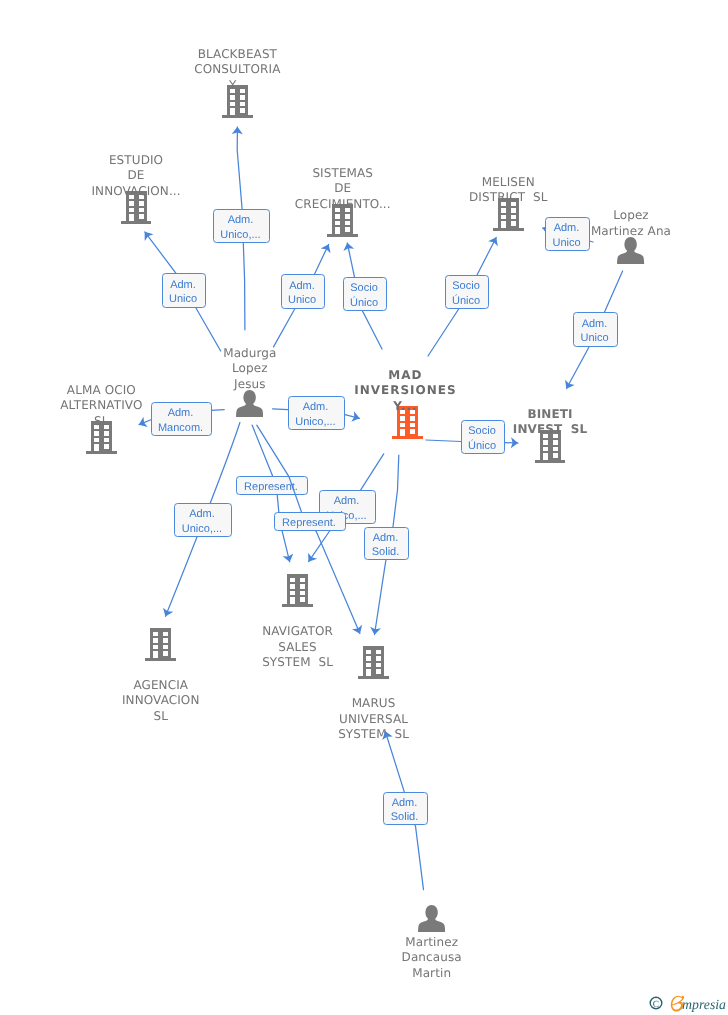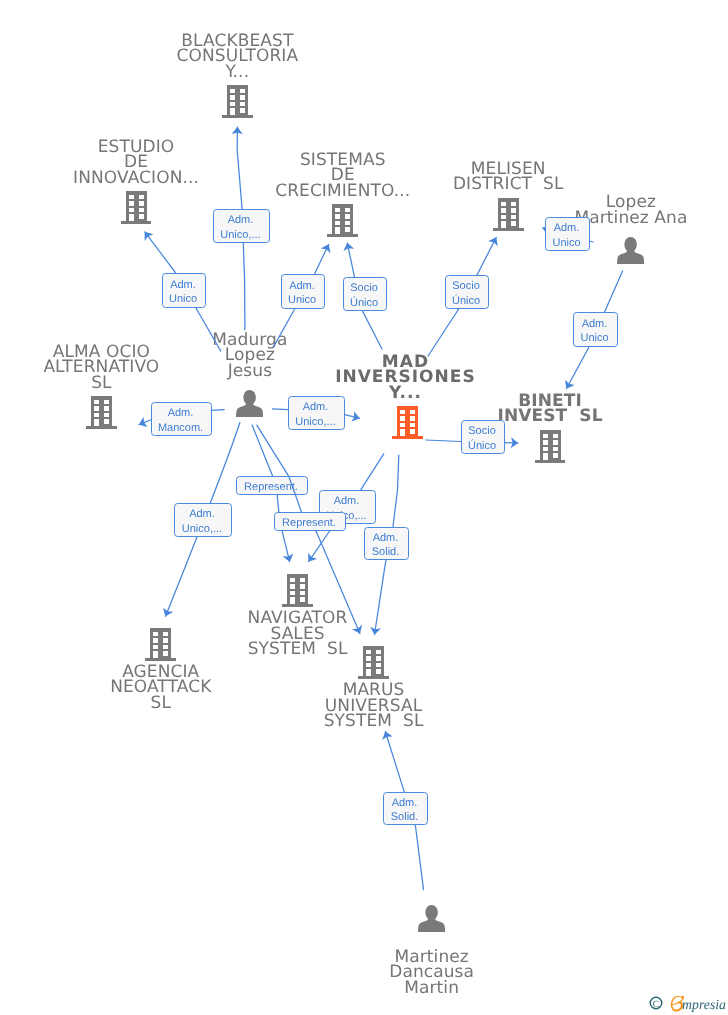--- a/index.html
+++ b/index.html
@@ -1,20 +1,20 @@
 <!DOCTYPE html>
 <html><head>
 <meta charset="utf-8">
 <style>
   html,body{margin:0;padding:0;background:#ffffff;}
   body{width:728px;height:1015px;font-family:"Liberation Sans",sans-serif;overflow:hidden;position:relative;-webkit-font-smoothing:antialiased;text-rendering:geometricPrecision;}
   #stage{position:absolute;left:0;top:0;width:728px;height:1015px;background:#fff;}
   svg.edgesvg{position:absolute;left:0;top:0;width:728px;height:1015px;overflow:visible;}
   .node{position:absolute;}
-  .node .caption{position:absolute;text-align:center;color:#757575;font-family:"DejaVu Sans",sans-serif;font-size:17px;line-height:15.5px;white-space:pre-wrap;letter-spacing:0.1px;padding-right:0.1px;box-sizing:border-box;}
+  .node .caption{position:absolute;text-align:center;color:#757575;font-family:"DejaVu Sans",sans-serif;font-size:12px;line-height:15.5px;white-space:pre-wrap;letter-spacing:0.1px;padding-right:0.1px;box-sizing:border-box;margin-top:13px;}
   .node.focus .caption{font-weight:bold;color:#6b6b6b;letter-spacing:1.0px;padding-right:4px;box-sizing:border-box;}
   .node .icon{position:absolute;}
   .lbl{position:absolute;border:1.2px solid #4a8ade;border-radius:3.5px;background:#f7f7f7;color:#3c7cd0;font-size:11px;line-height:14.5px;padding-top:3px;padding-right:2px;text-align:center;box-sizing:border-box;display:flex;flex-direction:column;justify-content:center;align-items:center;white-space:pre-line;}
   .wm{position:absolute;display:flex;align-items:center;}
 </style>
 </head>
 <body>
 
 <div id="stage">
   <div id="nodes">
@@ -86,21 +86,21 @@
 DISTRICT  SL</div>
       </div>
       <div class="node" style="left: 617.42px; top: 236.8px; width: 27.2px; height: 27.5px;">
         <svg class="icon" width="27.2" height="27.5" viewBox="0 0 27.2 27.5">
           <path fill="#7a7a7a" d="M13.6 0 C17.2 0 19.8 3.1 19.8 7.5 C19.8 11.8 17.0 15.1 13.6 15.1 C10.2 15.1 7.4 11.8 7.4 7.5 C7.4 3.1 10.0 0 13.6 0 Z"></path>
           <path fill="#7a7a7a" d="M10.2 12.2 L17.0 12.2 C17.1 14.6 17.6 15.4 19.6 16.0 C23.1 17.0 25.4 18.1 26.2 19.6 C26.8 20.8 27.1 23.3 27.2 27.5 L0 27.5 C0.1 23.3 0.4 20.8 1.0 19.6 C1.8 18.1 4.1 17.0 7.6 16.0 C9.6 15.4 10.1 14.6 10.2 12.2 Z"></path>
         </svg>
         <div class="caption" style="left:-66.4px;top:-41.5px;width:160px;">Lopez
 Martinez Ana</div>
       </div>
-      <div class="node" style="left: 86px; top: 396px; width: 30.8px; height: 33px;">
+      <div class="node" style="left: 86px; top: 421px; width: 30.8px; height: 33px;">
         <svg class="icon" width="30.8" height="33" viewBox="0 0 30.8 33" shape-rendering="crispEdges">
           <rect x="4.7" y="0" width="21.7" height="30.1" fill="#7a7a7a"></rect>
           <rect x="0" y="30.1" width="30.8" height="2.9" fill="#7a7a7a"></rect>
           <rect x="7.6" y="3.8" width="5.4" height="4.1" fill="#fff"></rect>
           <rect x="18.0" y="3.8" width="5.2" height="4.1" fill="#fff"></rect>
           <rect x="7.6" y="10.3" width="5.4" height="4.2" fill="#fff"></rect>
           <rect x="18.0" y="10.3" width="5.2" height="4.2" fill="#fff"></rect>
           <rect x="7.6" y="17.0" width="5.4" height="3.8" fill="#fff"></rect>
           <rect x="18.0" y="17.0" width="5.2" height="3.8" fill="#fff"></rect>
           <rect x="7.6" y="23.1" width="5.4" height="7.0" fill="#fff"></rect>
@@ -176,21 +176,21 @@
           <rect x="7.6" y="3.8" width="5.4" height="4.1" fill="#fff"></rect>
           <rect x="18.0" y="3.8" width="5.2" height="4.1" fill="#fff"></rect>
           <rect x="7.6" y="10.3" width="5.4" height="4.2" fill="#fff"></rect>
           <rect x="18.0" y="10.3" width="5.2" height="4.2" fill="#fff"></rect>
           <rect x="7.6" y="17.0" width="5.4" height="3.8" fill="#fff"></rect>
           <rect x="18.0" y="17.0" width="5.2" height="3.8" fill="#fff"></rect>
           <rect x="7.6" y="23.1" width="5.4" height="7.0" fill="#fff"></rect>
           <rect x="18.0" y="23.1" width="5.2" height="4.6" fill="#fff"></rect>
         </svg>
         <div class="caption" style="left:-64.6px;top:37px;width:160px;">AGENCIA
-NEOATTACK
+INNOVACION
 SL</div>
       </div>
       <div class="node" style="left: 358.2px; top: 646.4px; width: 30.8px; height: 19px;">
         <svg class="icon" width="30.8" height="33" viewBox="0 0 30.8 33" shape-rendering="crispEdges">
           <rect x="4.7" y="0" width="21.7" height="30.1" fill="#7a7a7a"></rect>
           <rect x="0" y="30.1" width="30.8" height="2.9" fill="#7a7a7a"></rect>
           <rect x="7.6" y="3.8" width="5.4" height="4.1" fill="#fff"></rect>
           <rect x="18.0" y="3.8" width="5.2" height="4.1" fill="#fff"></rect>
           <rect x="7.6" y="10.3" width="5.4" height="4.2" fill="#fff"></rect>
           <rect x="18.0" y="10.3" width="5.2" height="4.2" fill="#fff"></rect>
@@ -201,21 +201,21 @@
         </svg>
         <div class="caption" style="left:-64.6px;top:37px;width:160px;">MARUS
 UNIVERSAL
 SYSTEM  SL</div>
       </div>
       <div class="node" style="left: 418.1px; top: 904.9px; width: 27.2px; height: 27.5px;">
         <svg class="icon" width="27.2" height="27.5" viewBox="0 0 27.2 27.5">
           <path fill="#7a7a7a" d="M13.6 0 C17.2 0 19.8 3.1 19.8 7.5 C19.8 11.8 17.0 15.1 13.6 15.1 C10.2 15.1 7.4 11.8 7.4 7.5 C7.4 3.1 10.0 0 13.6 0 Z"></path>
           <path fill="#7a7a7a" d="M10.2 12.2 L17.0 12.2 C17.1 14.6 17.6 15.4 19.6 16.0 C23.1 17.0 25.4 18.1 26.2 19.6 C26.8 20.8 27.1 23.3 27.2 27.5 L0 27.5 C0.1 23.3 0.4 20.8 1.0 19.6 C1.8 18.1 4.1 17.0 7.6 16.0 C9.6 15.4 10.1 14.6 10.2 12.2 Z"></path>
         </svg>
-        <div class="caption" style="left:-66.4px;top:45px;width:160px;">Martinez
+        <div class="caption" style="left:-66.4px;top:17px;width:160px;">Martinez
 Dancausa
 Martin</div>
       </div>
     </div>
   <div id="edgelayer">
       <svg class="edgesvg" viewBox="0 0 728 1015">
         <defs>
           <marker id="ah0" markerWidth="12" markerHeight="12" refX="9.4" refY="5.5" orient="auto" markerUnits="userSpaceOnUse">
             <path d="M2.3,0 L9.6,5.5 L2.3,11 L4.0,5.5 Z" fill="#4785db"></path>
           </marker>

